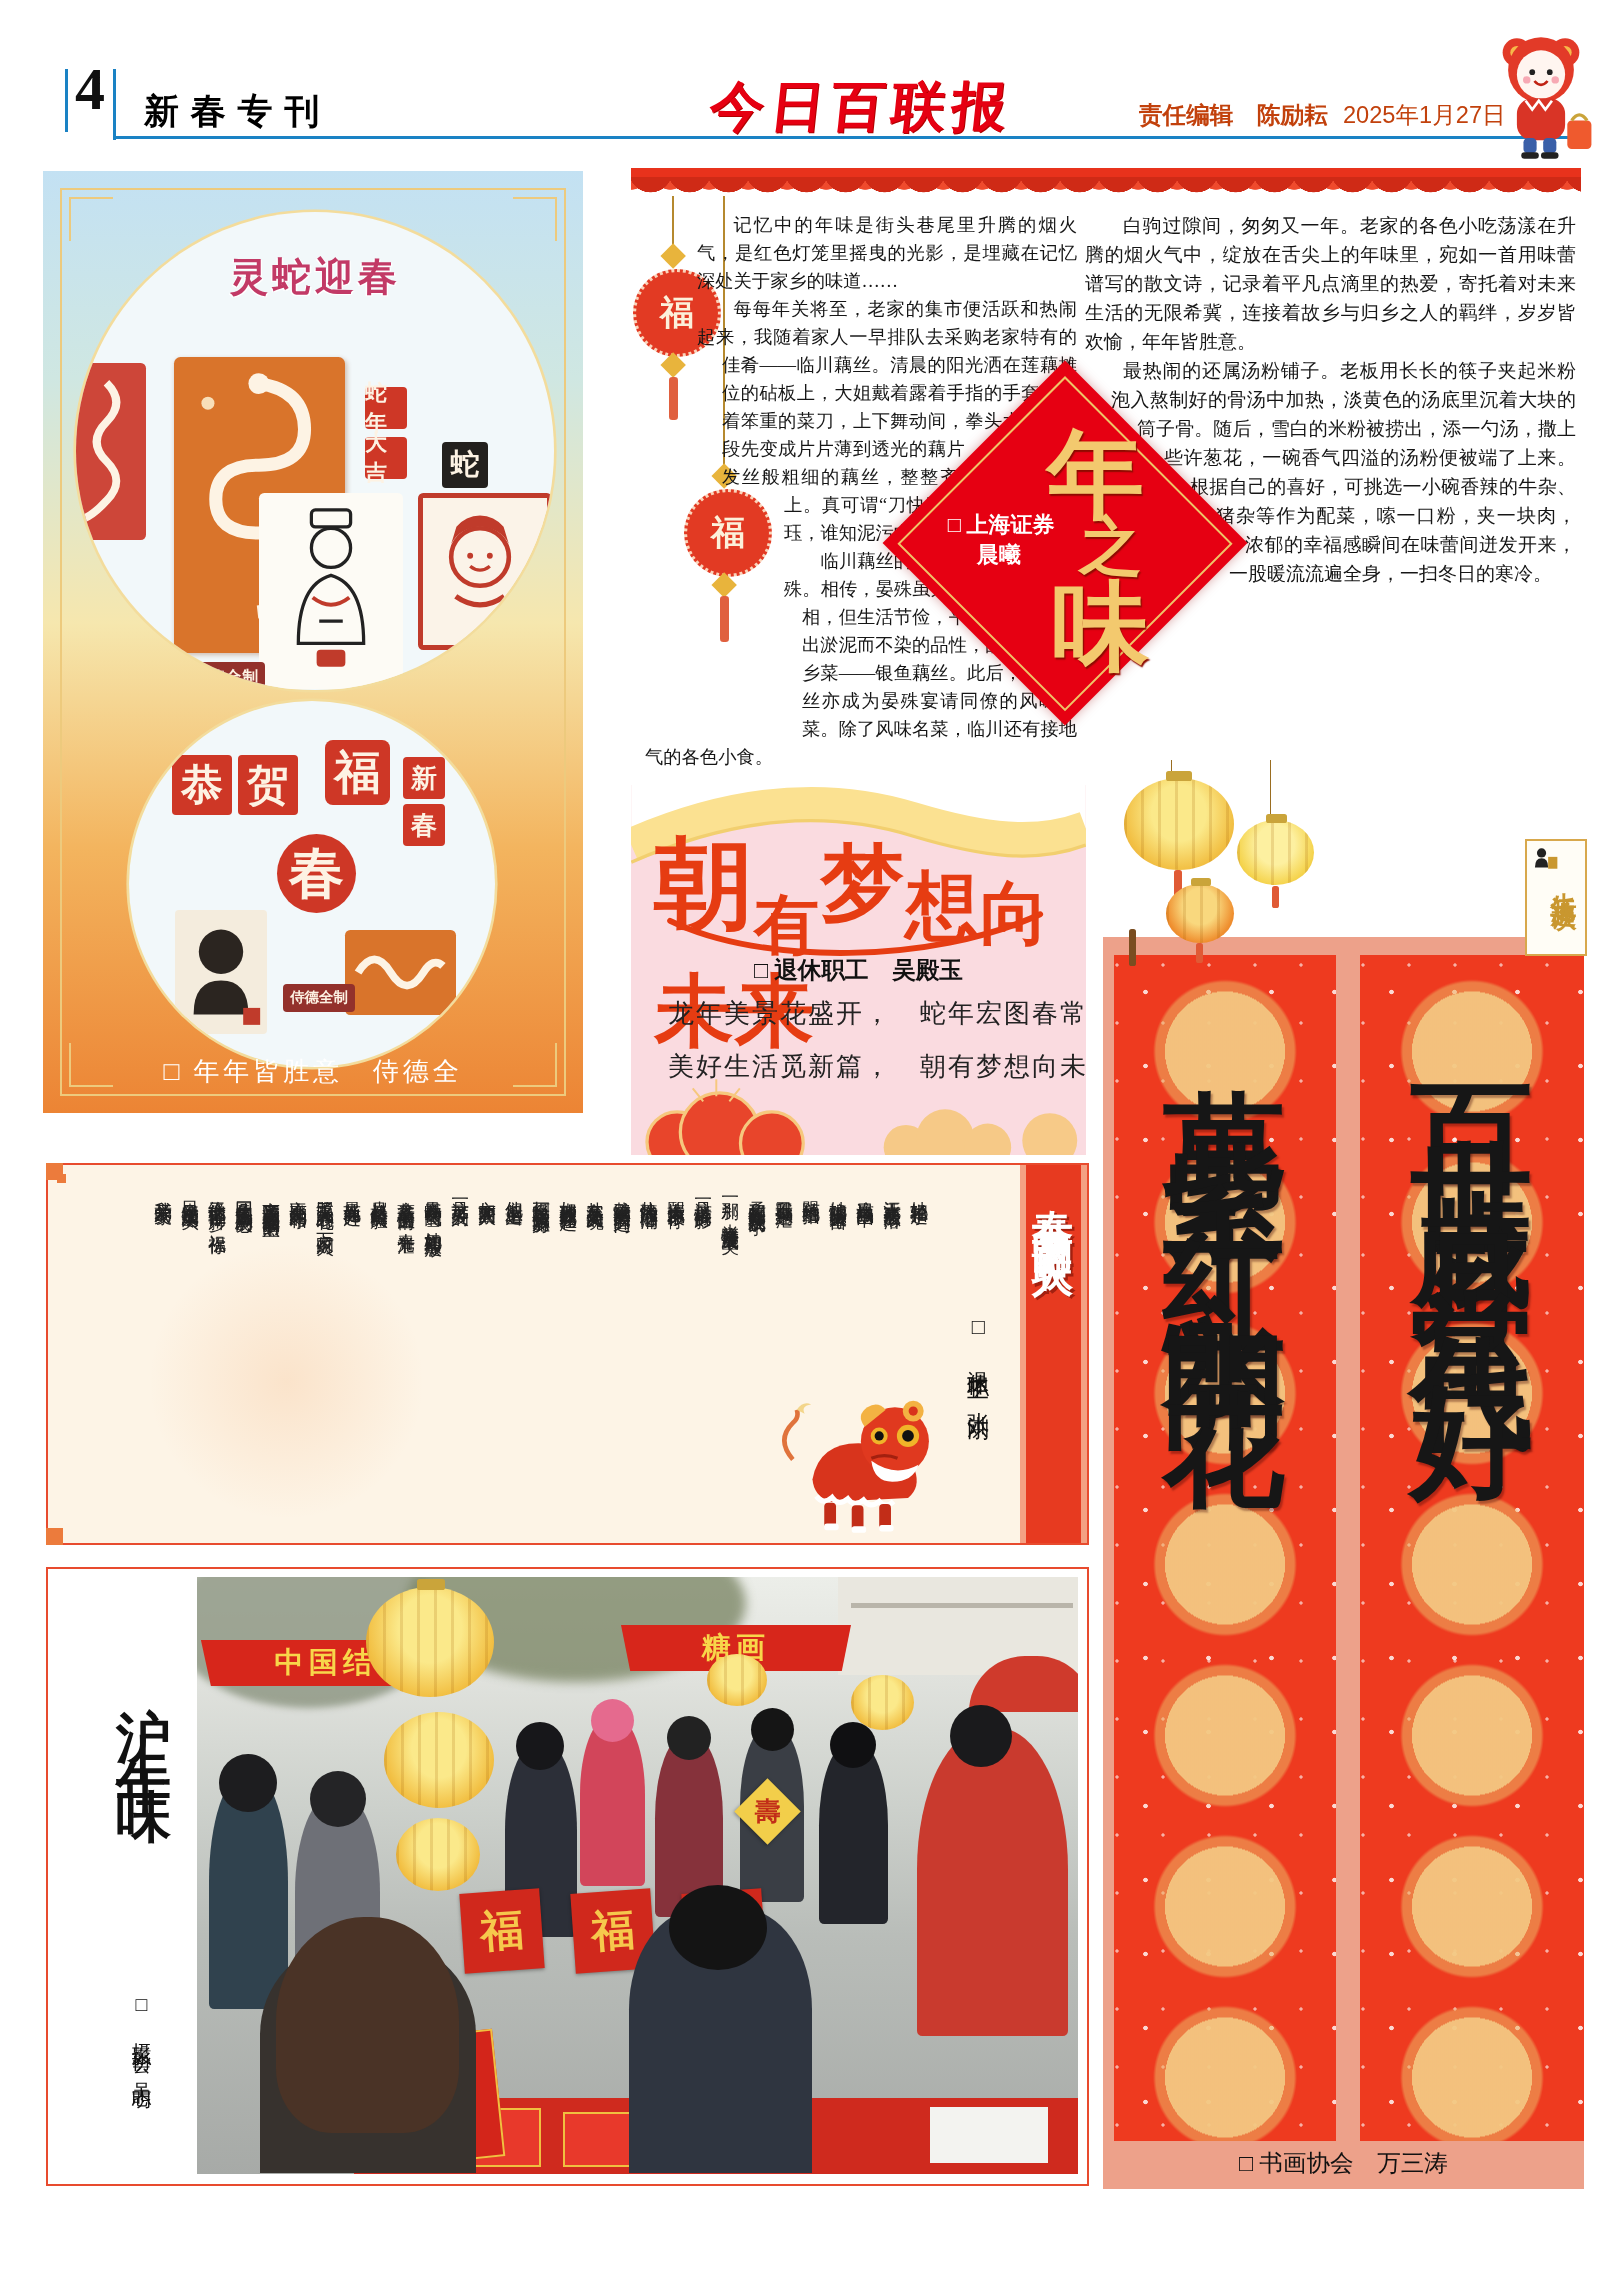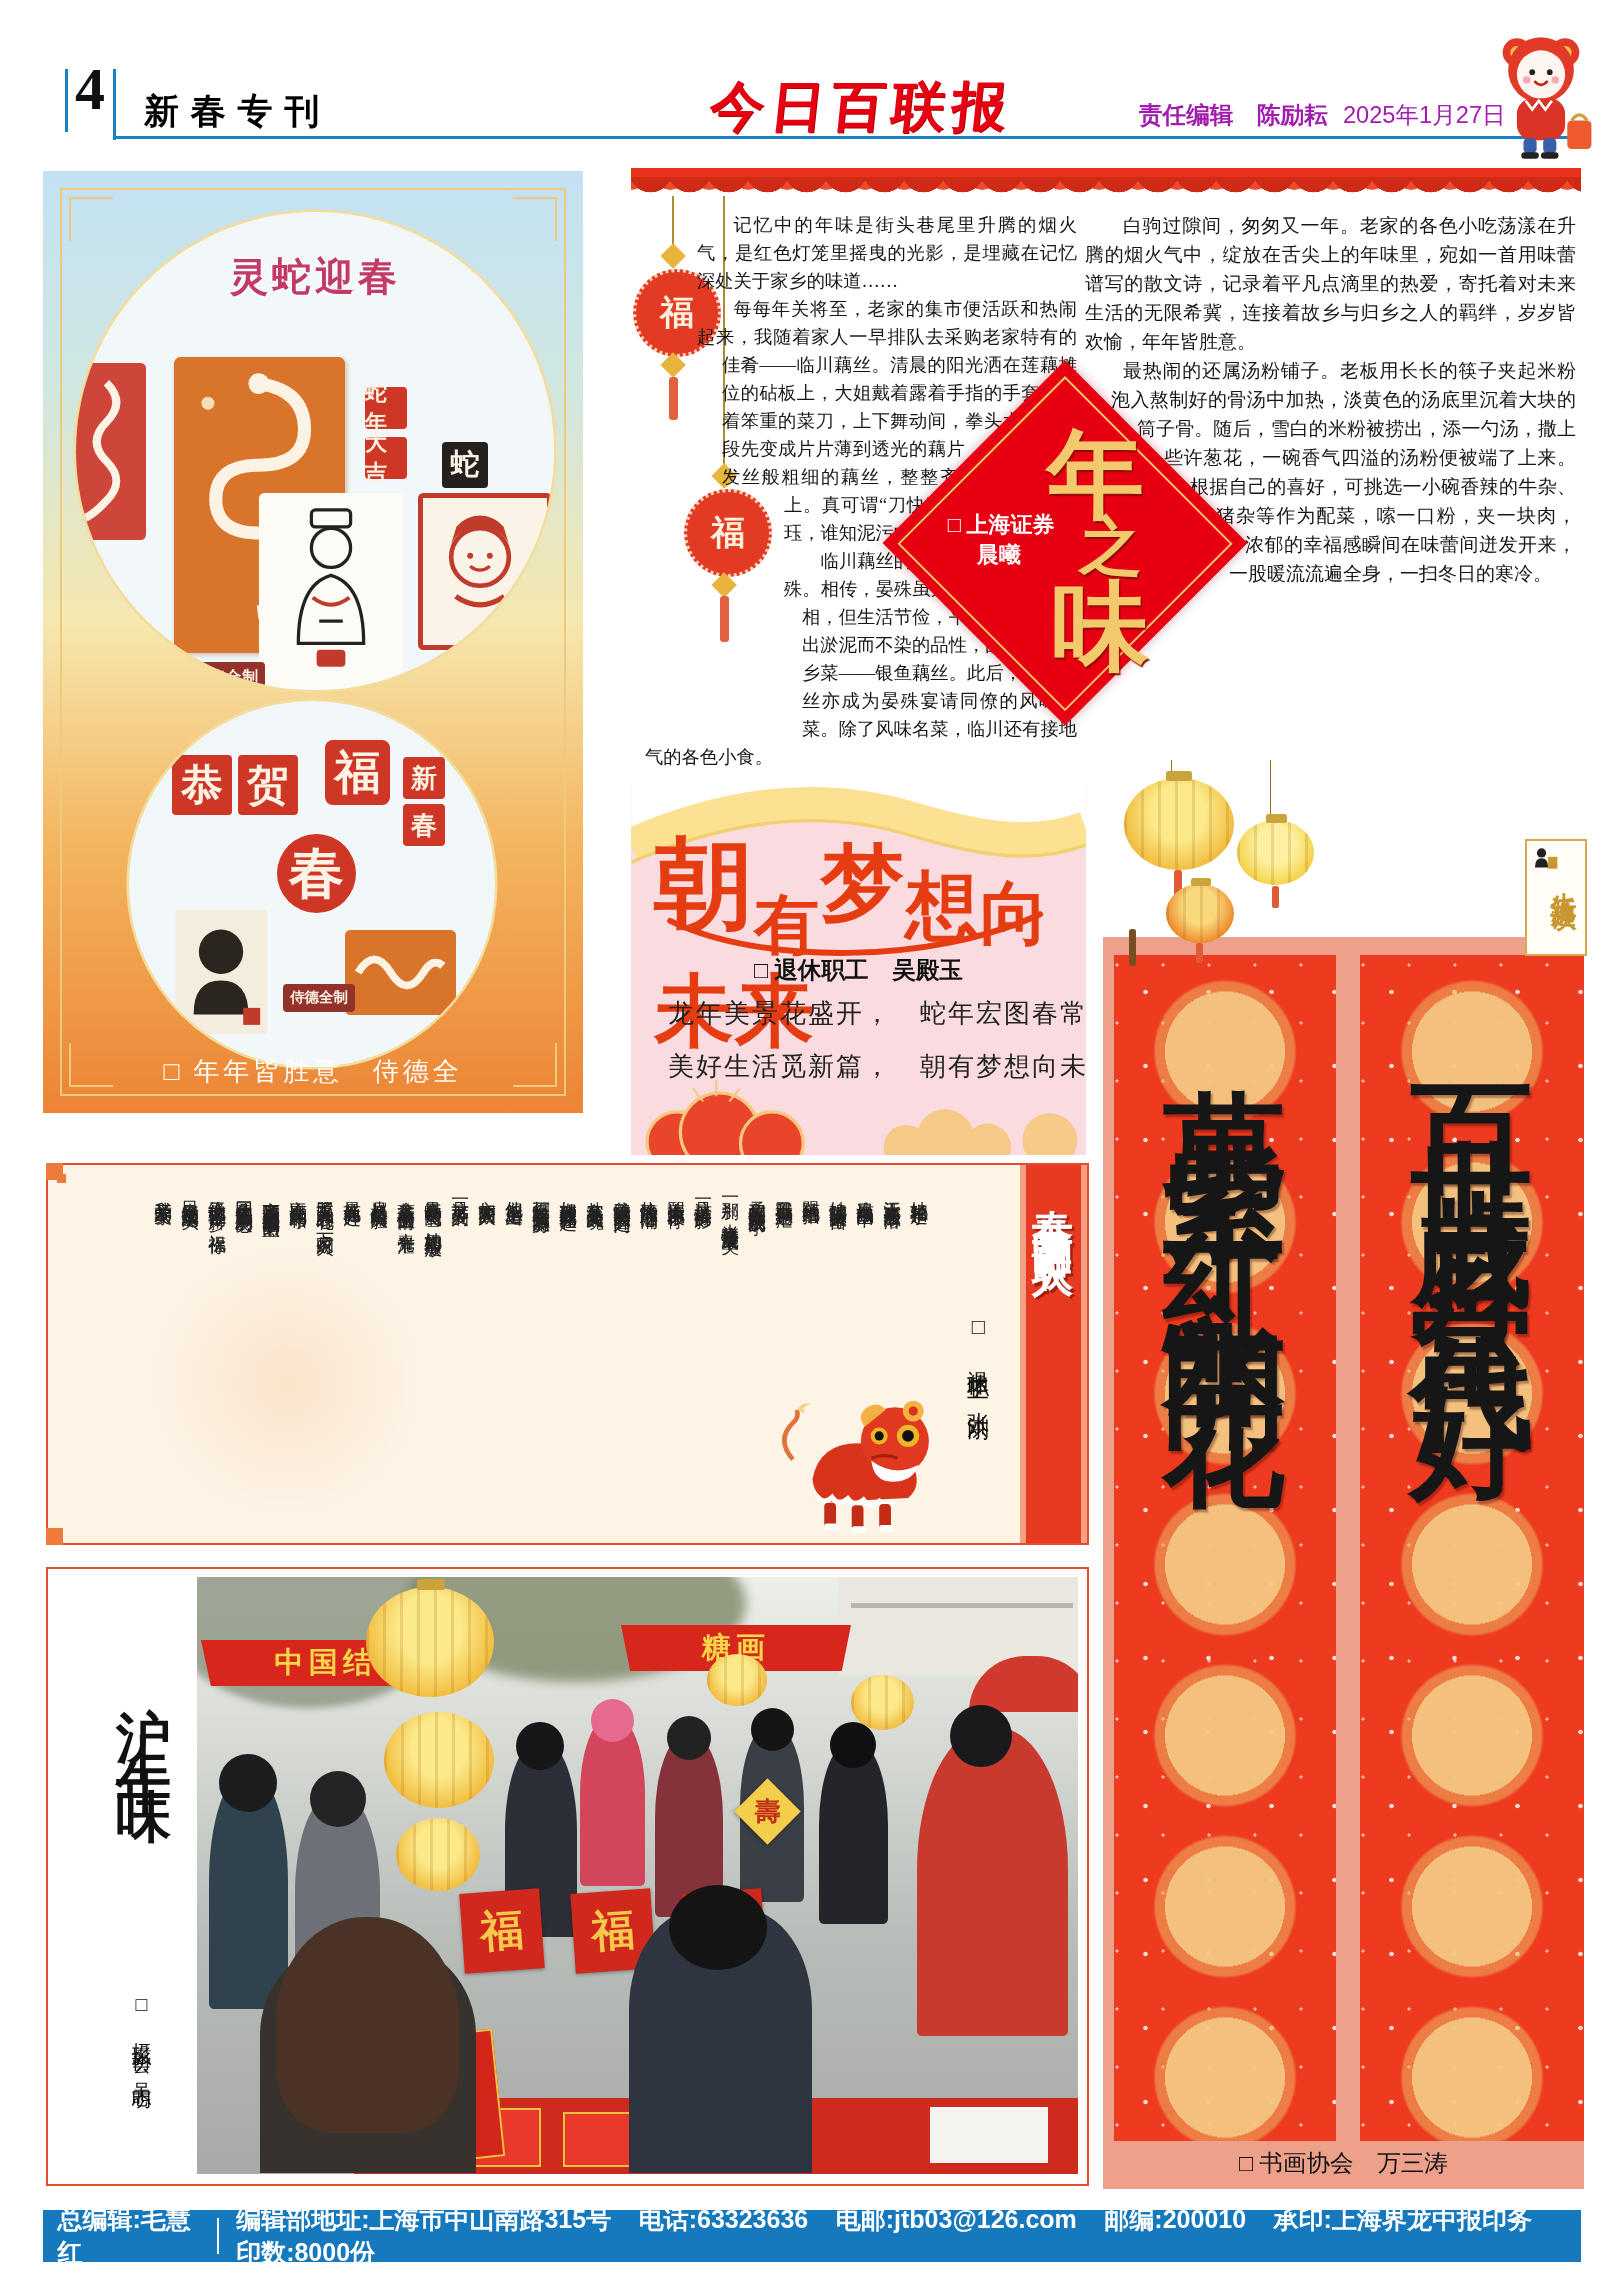--- a/index.html
+++ b/index.html
@@ -7,21 +7,21 @@
         font-family:"Liberation Serif","DejaVu Serif",serif;}
   .abs{position:absolute;}
   .sans{font-family:"Liberation Sans","DejaVu Sans",sans-serif;}
 
   
   .blue-bar{background:#1a82c4;}
   .pg-num{font-size:60px;font-weight:bold;color:#111;}
   .section-name{font-size:35px;font-weight:bold;letter-spacing:11.8px;color:#000;}
   .paper-title{font-size:54px;font-weight:bold;color:#e60012;letter-spacing:6.5px;
                transform:skewX(-6deg);text-shadow:1.3px 1.3px 0 #b30000;}
-  .hdr-small{font-size:23.6px;color:#a21caf;}
+  .hdr-small{font-size:23.6px;color:#c2410c;}
 
   
   .art-panel{background:linear-gradient(180deg,#c3e1f3 0%,#cfe7e2 22%,#f6e7ae 48%,#f3b45e 72%,#ec8434 100%);}
   .gold-frame{position:absolute;left:17px;top:17px;right:17px;bottom:17px;border:2px solid #edca7d;}
   .corner{position:absolute;width:42px;height:42px;border-left:2.6px solid #edca7d;border-top:2.6px solid #edca7d;}
   .big-circle{position:absolute;border-radius:50%;background:#f2f8fa;box-shadow:0 0 0 2.6px #f3dc9c;overflow:hidden;}
   .panel-title{font-size:39px;font-weight:bold;color:#c23a66;letter-spacing:3.9px;
                text-shadow:1.3px 1.3px 0 #fff,-1.3px 1.3px 0 #fff;}
   .seal{background:#ce3726;color:#fdf2e3;display:flex;align-items:center;justify-content:center;
         font-weight:bold;border-radius:3.9px;}
@@ -556,20 +556,15 @@
           </svg>
       </div>
 
       <div class="abs" style="left:63px;top:366px;width:216px;height:230px;background:#37322e;border-radius:40% 40% 0 0;"></div>
       <div class="hair" style="left:79px;top:340px;width:183px;height:216px;background:#4a3326;border-radius:48% 48% 30% 30%;"></div>
       <div class="abs" style="left:432px;top:332px;width:183px;height:264px;background:#2f3540;border-radius:38% 38% 0 0;"></div>
       <div class="hair" style="left:472px;top:308px;width:98px;height:85px;background:#141414;"></div>
     </div>
   </div>
 
-  <div class="abs footer-bar" style="left:43px;top:2210px;width:1538px;height:52px;padding-left:14.4px;box-sizing:border-box;">
-    <span>总编辑:毛慧红</span>
-    <span class="footer-div"></span>
-    <span class="footer-items"><span>编辑部地址:上海市中山南路315号</span><span>电话:63323636</span><span>电邮:jtb03@126.com</span><span>邮编:200010</span><span>承印:上海界龙中报印务</span><span>印数:8000份</span></span>
-  </div>
 
 </div>
 
 
 </body></html>

